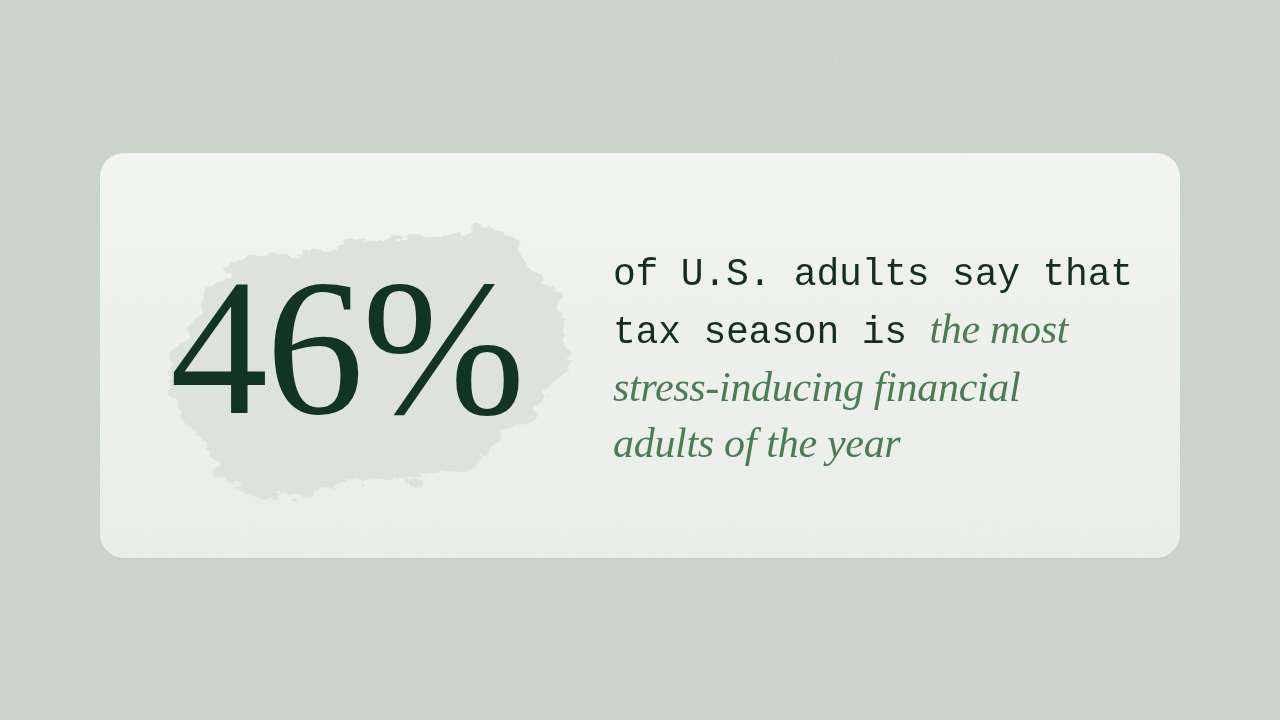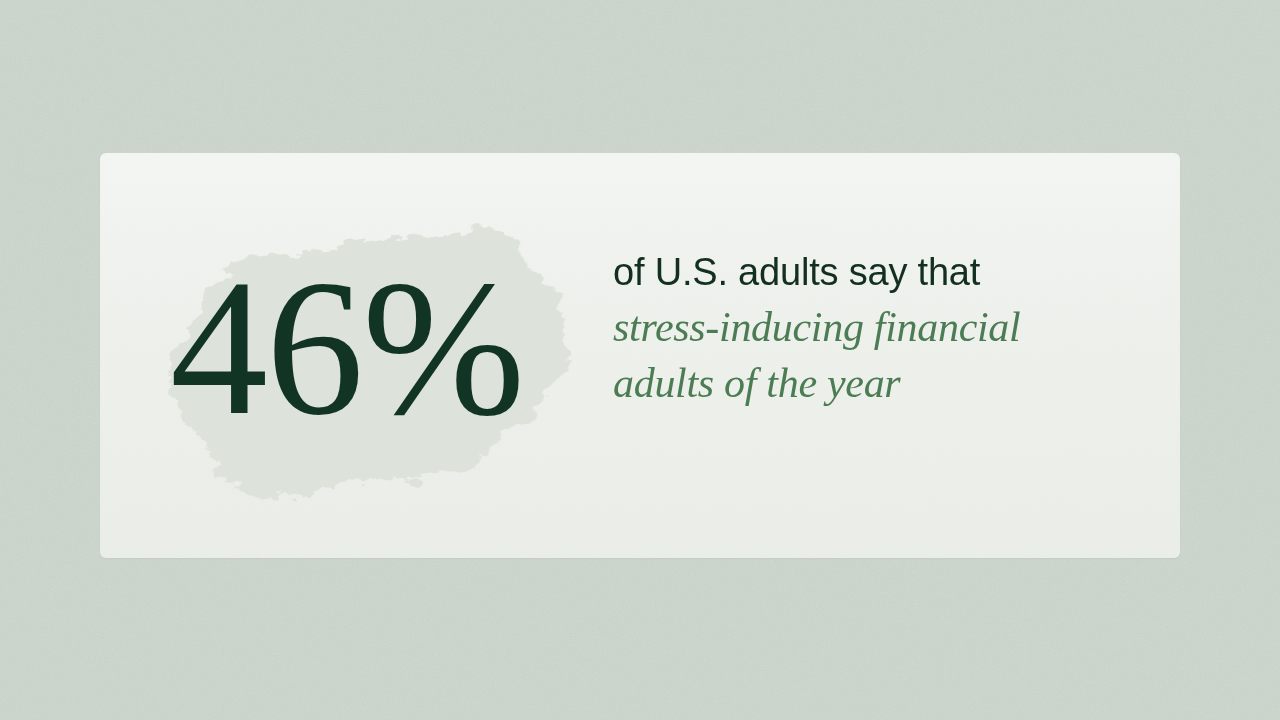--- a/index.html
+++ b/index.html
@@ -41,21 +41,21 @@
     mix-blend-mode: screen;
   }
 
   
   #card {
     position: absolute;
     left: 100px;
     top: 153px;
     width: 1080px;
     height: 405px;
-    border-radius: 6px;
+    border-radius: 24px;
     background:
       linear-gradient(180deg, #f4f6f3 0%, #eef1ec 38%, #eaeee8 100%);
     overflow: hidden;
     box-shadow: 0 1px 2px rgba(90,110,92,.07);
   }
 
   #card-noise {
     position: absolute;
     inset: 0;
     pointer-events: none;
@@ -111,21 +111,21 @@
     width: 530px;
   }
 
   .line {
     font-size: 38px;
     line-height: 55px;
     white-space: nowrap;
   }
 
   .plain {
-    font-family: Liberation Sans, sans-serif;
+    font-family: Liberation Mono, monospace;
     font-weight: 400;
     color: #132f20;
     letter-spacing: -.2px;
   }
 
   .accent {
     font-family: "Liberation Serif", "DejaVu Serif", serif;
     font-style: italic;
     font-weight: 400;
     color: #4c7c53;
@@ -199,20 +199,23 @@
       </svg>
 
       <div id="stat-number">46%</div>
     </div>
 
     <div id="statement">
       <div class="line">
         <span class="plain">of U.S. adults say that</span>
       </div>
       <div class="line">
+        <span class="plain">tax season is </span><span class="accent">the most</span>
+      </div>
+      <div class="line">
         <span class="accent">stress-inducing financial</span>
       </div>
       <div class="line">
         <span class="accent">adults of the year</span>
       </div>
     </div>
 
   </div>
 </div>
 

